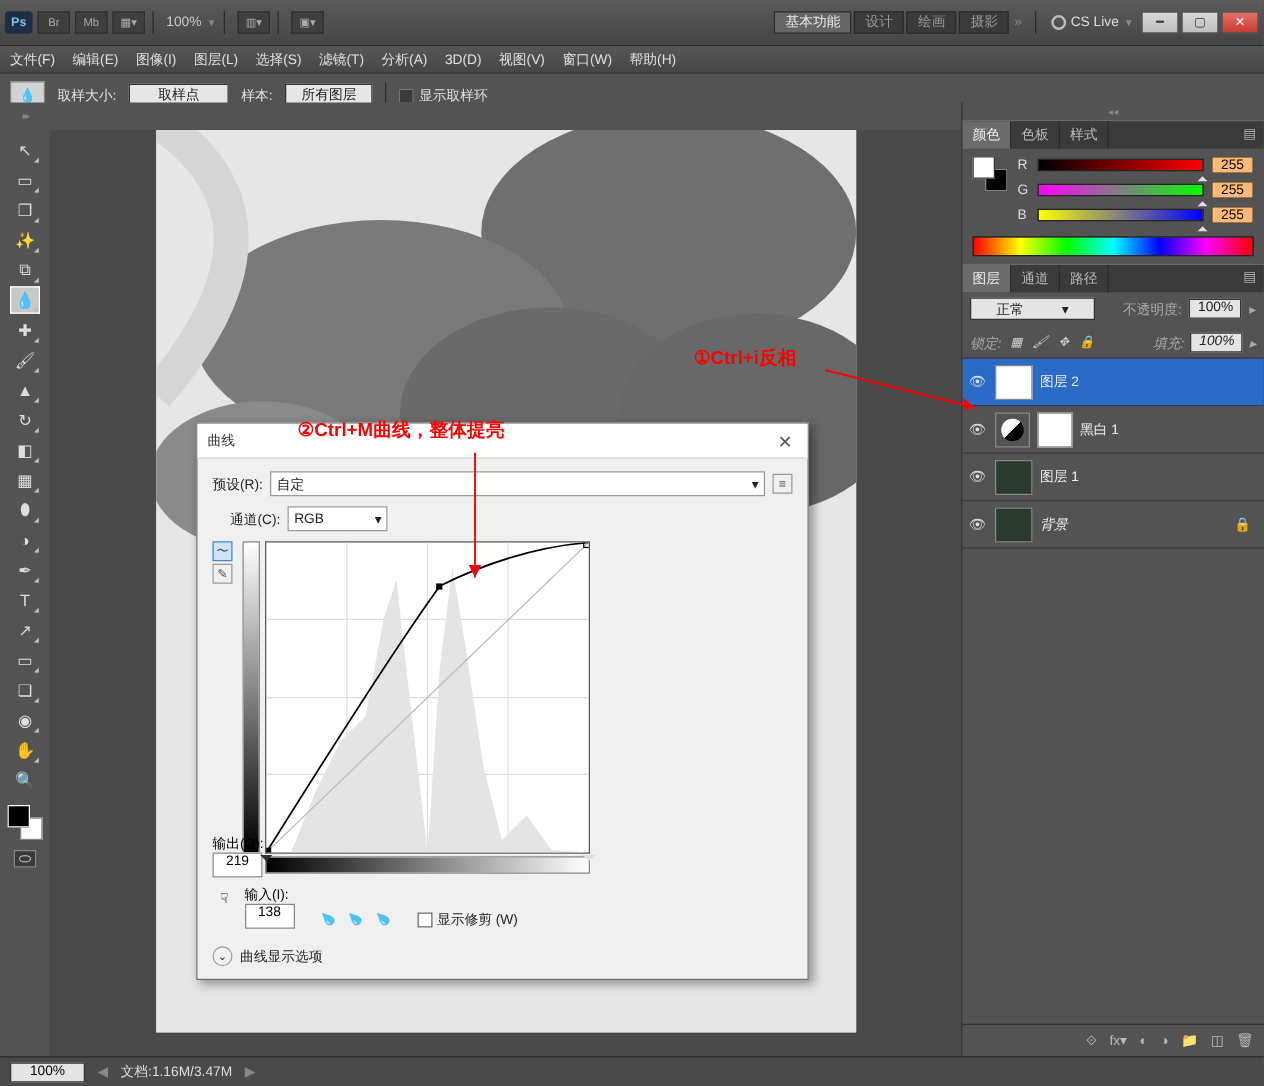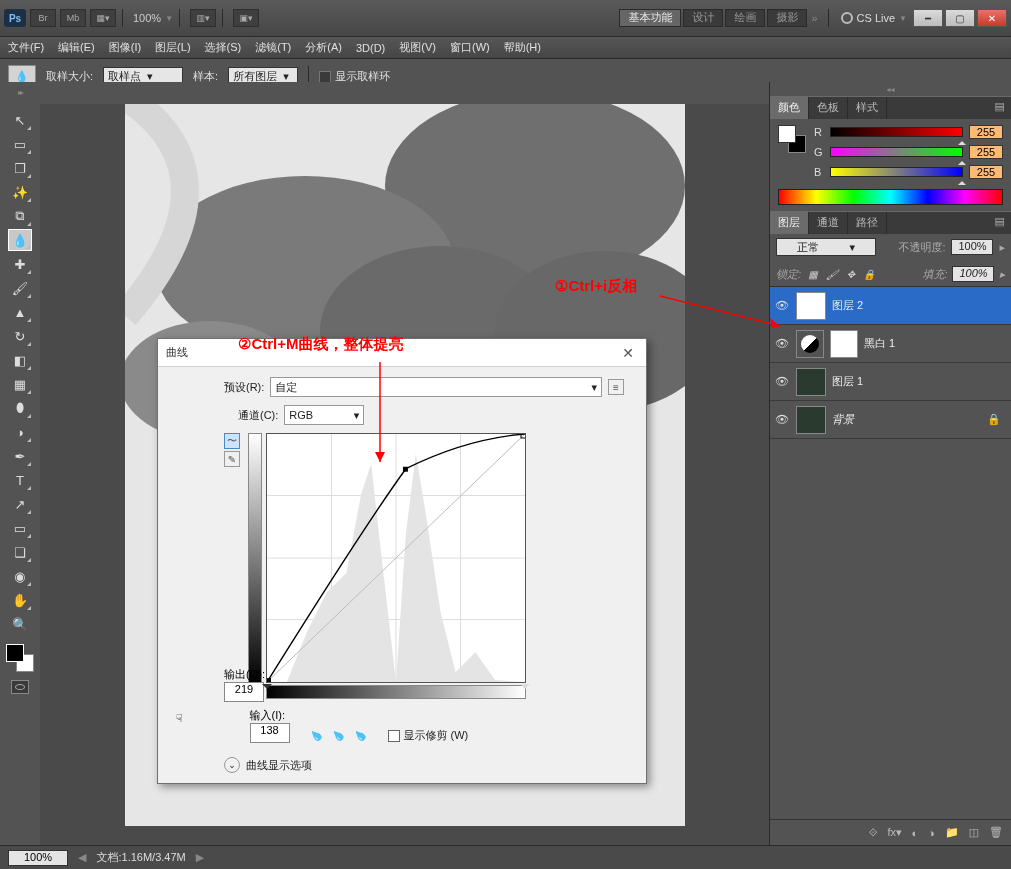--- a/index.html
+++ b/index.html
@@ -17,21 +17,21 @@
 .titlebar .cslive .ring { width:12px; height:12px; border:2px solid #bbb; border-radius:50%; }
 .winctrl { display:flex; gap:2px; }
 .winctrl div { width:30px; height:18px; background:linear-gradient(#dadada,#bcbcbc); border:1px solid #555; display:flex; align-items:center; justify-content:center; color:#333; font-size:10px; }
 .winctrl .close { background:linear-gradient(#e57368,#c73a2c); color:#fff; }
 
 .menubar { height:22px; background:linear-gradient(#565656,#464646); display:flex; align-items:center; padding:0 8px; gap:14px; color:#e0e0e0; border-bottom:1px solid #2a2a2a; }
 .menubar span { cursor:default; }
 
 .optbar { height:36px; background:#535353; display:flex; align-items:center; padding:0 8px; gap:10px; color:#e0e0e0; border-bottom:1px solid #2a2a2a; }
 .optbar .tool-icn { width:28px; height:24px; background:#d3d3d3; border:1px solid #888; display:flex; align-items:center; justify-content:center; }
-.optbar .drop { height:20px; background:#e6e6e6; border:1px solid #333; padding:0 4px; color:#222; display:flex; align-items:center; gap:6px; }
+.optbar .drop { height:20px; background:#e6e6e6; border:1px solid #333; padding:0 4px; color:#222; display:flex; align-items:center; gap:6px;flex-direction:column; }
 .optbar .chk { display:flex; align-items:center; gap:4px; }
 .optbar .chk .box { width:12px; height:12px; border:1px solid #777; background:#3a3a3a; }
 
 .main { position:absolute; top:82px; left:0; right:0; bottom:24px; display:flex; }
 .tab-strip { position:absolute; left:40px; top:0; height:22px; display:flex; align-items:flex-end; }
 .tab-strip .tab { height:20px; background:#454545; border:1px solid #2a2a2a; border-bottom:none; padding:2px 6px; color:#ddd; display:flex; align-items:center; gap:6px; }
 .tab-strip .tab .x { color:#aaa; font-size:10px; }
 
 .toolbox { width:40px; background:#535353; display:flex; flex-direction:column; align-items:center; padding-top:26px; gap:0; position:relative; }
 .toolbox .grip { position:absolute; top:6px; left:0; right:0; height:10px; display:flex; justify-content:center; }
@@ -89,21 +89,21 @@
 .layer .lock { margin-right:6px; color:#ccc; }
 .layer-footer { height:26px; background:#535353; border-top:1px solid #333; display:flex; align-items:center; justify-content:flex-end; gap:10px; padding:0 8px; color:#bbb; font-size:12px; }
 
 .statusbar { position:absolute; left:0; right:0; bottom:0; height:24px; background:#4a4a4a; border-top:1px solid #2a2a2a; display:flex; align-items:center; padding:0 8px; color:#ddd; gap:10px; }
 .statusbar .zoom { width:60px; height:16px; background:#e4e4e4; border:1px solid #333; color:#000; text-align:center; }
 
 
 .dialog { position:absolute; left:157px; top:338px; width:490px; background:#f0f0f0; border:1px solid #707070; box-shadow:3px 3px 8px rgba(0,0,0,.4); z-index:20; }
 .dlg-title { height:28px; background:#fff; display:flex; align-items:center; padding:0 8px; border-bottom:1px solid #d0d0d0; color:#333; font-size:12px;}
 .dlg-title .x { margin-left:auto; width:20px; text-align:center; color:#555; font-size:14px;}
-.dlg-body { padding:10px 22px; display:flex; gap:10px;margin-left:44px; }
+.dlg-body { padding:10px 12px; display:flex; gap:10px; }
 .dlg-left { flex:1; }
 .dlg-row { display:flex; align-items:center; gap:6px; margin-bottom:8px; color:#222; }
 .dlg-row .sel { height:20px; border:1px solid #999; background:#fff; padding:0 4px; display:flex; align-items:center; justify-content:space-between;}
 .dlg-row .mini{width:16px;height:16px;border:1px solid #999;display:flex;align-items:center;justify-content:center;color:#555;font-size:10px;}
 .curve-wrap { display:flex; gap:4px; }
 .vgrad { width:14px; height:250px; background:linear-gradient(#fff,#000); border:1px solid #888; }
 .curve-box { width:260px; height:250px; background:#fff; border:1px solid #555; position:relative; }
 .curve-box svg{position:absolute;inset:0;}
 .hgrad { width:260px; height:14px; background:linear-gradient(90deg,#000,#fff); border:1px solid #888; margin-left:18px; margin-top:2px; position:relative;}
 .hgrad .bt{position:absolute; top:-2px; width:0;height:0;border:5px solid transparent;border-top-color:#333;}

